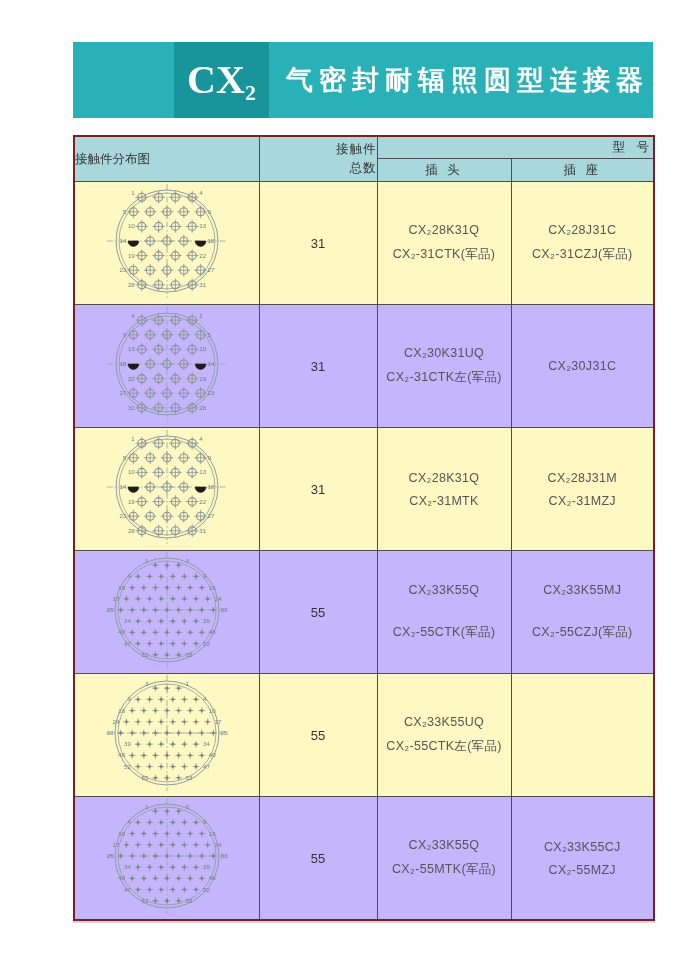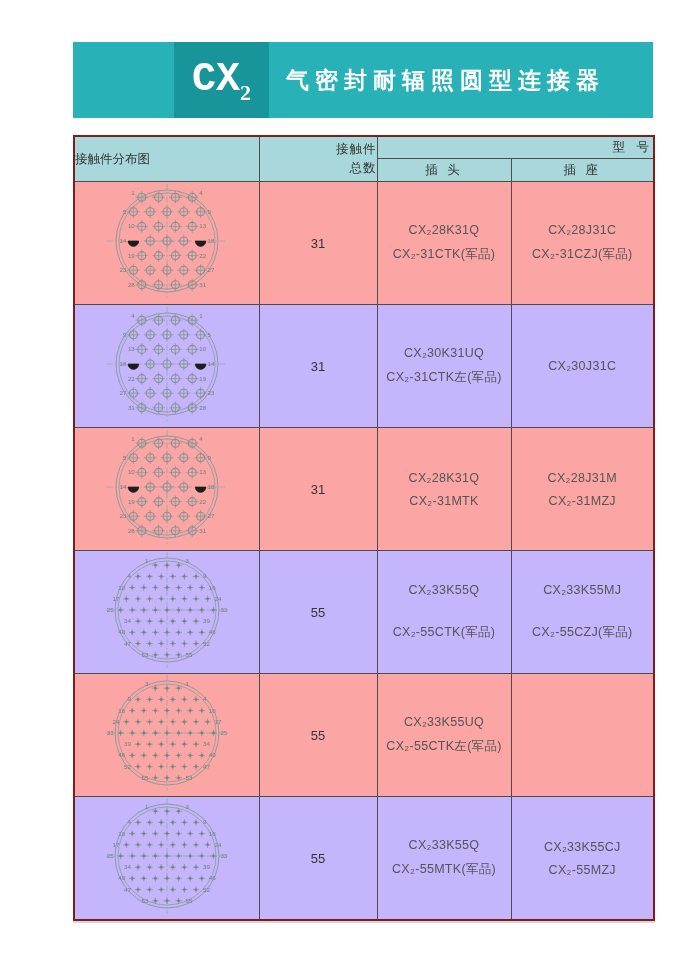--- a/index.html
+++ b/index.html
@@ -7,48 +7,48 @@
     position:relative;width:700px;height:956px;background:#ffffff;
     font-family:"Liberation Sans", sans-serif;overflow:hidden;
   }
   
   .banner{position:absolute;left:73px;top:42px;width:580px;height:76px;background:#28b2b7;}
   .logo-box{
     position:absolute;left:101px;top:0;width:95px;height:76px;background:#18949b;
     display:flex;align-items:center;justify-content:center;
   }
   .logo-main{
-    font-family:Liberation Mono, monospace;font-weight:bold;color:#ffffff;
+    font-family:Liberation Serif, serif;font-weight:bold;color:#ffffff;
     font-size:40px;line-height:1;
   }
   .logo-sub{
     font-family:"Liberation Serif", serif;font-weight:bold;color:#ffffff;
     font-size:22px;line-height:1;align-self:flex-end;margin-bottom:14px;
   }
   .banner-title{
     position:absolute;left:213px;top:0;height:76px;display:flex;align-items:center;
-    color:#ffffff;font-size:23px;font-weight:bold;letter-spacing:6px;white-space:nowrap;
+    color:#ffffff;font-size:27px;font-weight:bold;letter-spacing:6px;white-space:nowrap;
   }
   
   table.spec{
     position:absolute;left:73px;top:135px;width:580px;border-collapse:collapse;
     table-layout:fixed;border:2px solid #7f1d1d;
     box-shadow:0 2px 0 rgba(90,100,100,0.25);
   }
   table.spec th, table.spec td{
     border:1.5px solid #4d4d4d;padding:0;color:#343434;
   }
   thead th{background:#a8d8db;font-weight:normal;font-size:12.5px;}
   th.h-diagram{text-align:left;padding-left:26px;}
   th.h-model{height:21px;letter-spacing:4px;text-align:right;}
   th.h-sub{height:22px;letter-spacing:3px;margin-left:40px;}
   th.h-count div{line-height:1.55;letter-spacing:1px;text-align:right;}
   tbody tr{height:120px;}
   tbody tr.tinted td{background:#c4b5fd;}
-  tbody tr td{background:#fca5a5;}
+  tbody tr td{background:#fef9c3;}
   td.c-diagram{text-align:center;vertical-align:middle;}
   td.c-count{text-align:center;vertical-align:middle;font-size:13px;color:#3d3d3d;}
   td.c-model{text-align:center;vertical-align:middle;}
   .models{display:flex;flex-direction:column;align-items:center;gap:9px;}
   tbody tr:nth-child(4) .models{gap:27px;}
   .model-line{font-size:12.5px;color:#555555;letter-spacing:0.3px;white-space:nowrap;}
   .dwrap{display:inline-block;line-height:0;}
 </style>
 </head>
 <body>

